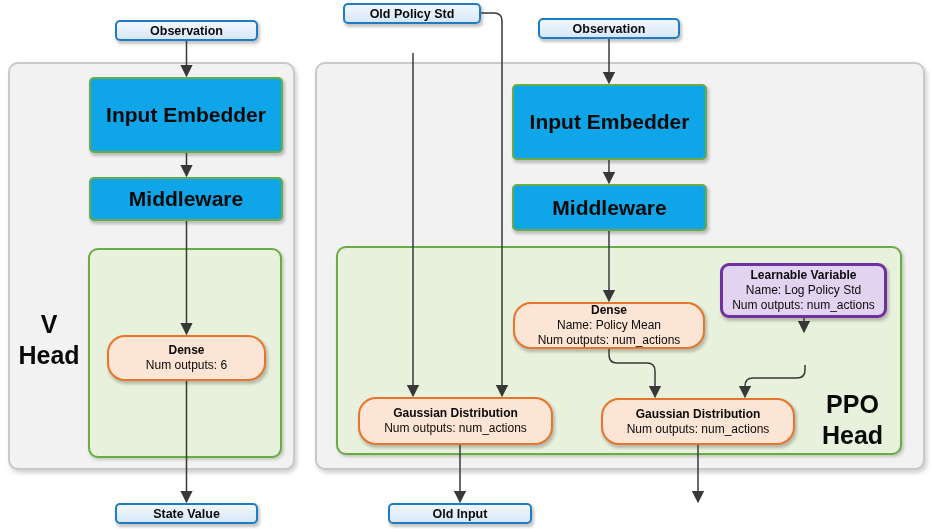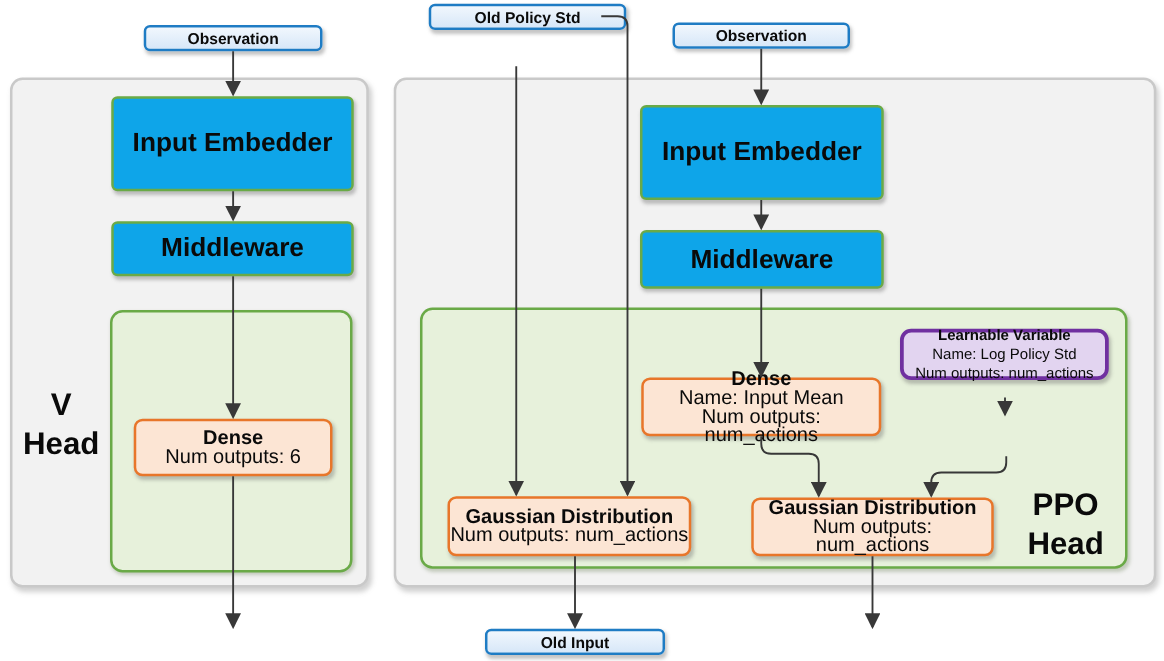--- a/index.html
+++ b/index.html
@@ -23,22 +23,22 @@
   .blue{
     background:linear-gradient(180deg,#f1f7fd 0%,#d7e7f8 100%);
     border:2.5px solid #1f7cc4;border-radius:5px;
     font-weight:bold;font-size:12.5px;
   }
   .green-lg{
     background:#0ea5e9;border:2.5px solid #6aaa47;border-radius:5px;
     font-weight:bold;font-size:21px;
   }
   .orange{
-    background:#fce5d4;border:2.5px solid #e8762a;border-radius:7px;
-    font-size:16px;line-height:15px;
+    background:#fce5d4;border:2.5px solid #e8762a;border-radius:18px;
+    font-size:12px;line-height:15px;
   }
   .purple{
     background:#e2d4f0;border:3px solid #7030a0;border-radius:9px;
     font-size:12px;line-height:15px;
   }
   .node .t{font-weight:bold;}
   .head-label{
     position:absolute;z-index:6;text-align:center;font-weight:bold;
     font-size:25px;line-height:31px;color:#0a0a0a;
   }
@@ -61,44 +61,47 @@
   <div class="node green-lg" style="left:89px;top:77px;width:194px;height:76px;">
     <span>Input Embedder</span>
   </div>
   <div class="node green-lg" style="left:89px;top:177px;width:194px;height:44px;">
     <span>Middleware</span>
   </div>
   <div class="node orange" style="left:107px;top:335px;width:159px;height:46px;">
     <div class="t">Dense</div>
     <div>Num outputs: 6</div>
   </div>
+  <div class="node blue" style="left:115px;top:503px;width:143px;height:21px;">
+    <span>State Value</span>
+  </div>
   <div class="head-label" style="left:10px;top:309px;width:78px;">
     <div>V</div>
     <div>Head</div>
   </div>
 
-  <div class="node blue" style="left:343px;top:3px;width:158px;height:21px;">
+  <div class="node blue" style="left:343px;top:3px;width:138px;height:21px;">
     <span>Old Policy Std</span>
   </div>
   <div class="node blue" style="left:538px;top:18px;width:142px;height:21px;">
     <span>Observation</span>
   </div>
 
   <div class="node green-lg" style="left:512px;top:84px;width:195px;height:76px;">
     <span>Input Embedder</span>
   </div>
   <div class="node green-lg" style="left:512px;top:184px;width:195px;height:47px;">
     <span>Middleware</span>
   </div>
   <div class="node orange" style="left:513px;top:302px;width:192px;height:47px;">
     <div class="t">Dense</div>
-    <div>Name: Input Mean</div>
+    <div>Name: Policy Mean</div>
     <div>Num outputs: num_actions</div>
   </div>
-  <div class="node purple" style="left:720px;top:263px;width:167px;height:41px;">
+  <div class="node purple" style="left:720px;top:263px;width:167px;height:55px;">
     <div class="t">Learnable Variable</div>
     <div>Name: Log Policy Std</div>
     <div>Num outputs: num_actions</div>
   </div>
   <div class="node orange" style="left:358px;top:397px;width:195px;height:48px;">
     <div class="t">Gaussian Distribution</div>
     <div>Num outputs: num_actions</div>
   </div>
   <div class="node orange" style="left:601px;top:398px;width:194px;height:47px;">
     <div class="t">Gaussian Distribution</div>

